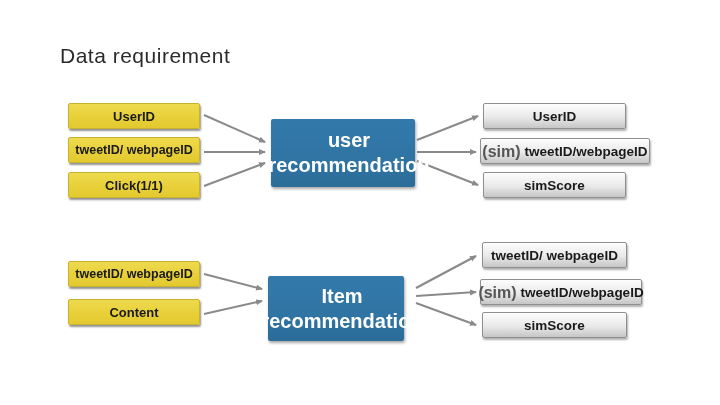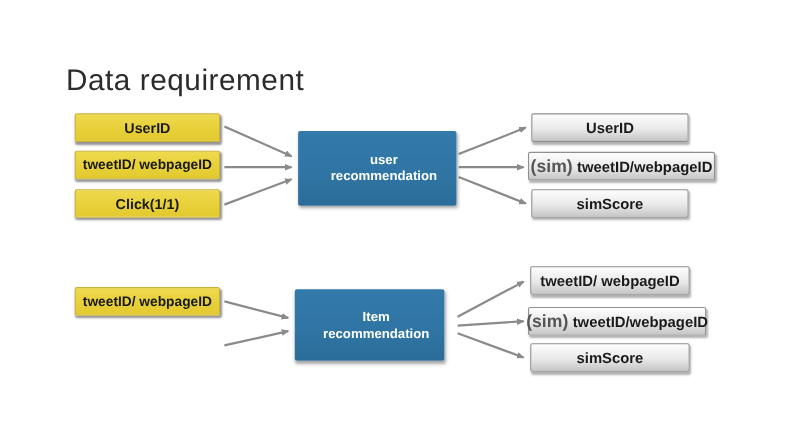--- a/index.html
+++ b/index.html
@@ -9,22 +9,22 @@
     font-family: "Liberation Sans", sans-serif;
     overflow: hidden;
   }
   .slide {
     position: relative;
     width: 720px; height: 405px;
     background: var(--background, #fff);
   }
   .slide-title {
     position: absolute;
-    left: 60px; top: 58px;
-    font-size: 27px;
+    left: 60px; top: 44px;
+    font-size: 21px;
     font-weight: 400;
     letter-spacing: 0.5px;
     color: var(--title-text, #2b2b2b);
   }
   .arrow-layer {
     position: absolute; left: 0; top: 0;
     width: 720px; height: 405px;
   }
   .arrow { stroke: var(--arrow, #8a8a8a); stroke-width: 2; }
   .arrowhead-path { fill: var(--arrow, #8a8a8a); }
@@ -43,21 +43,21 @@
     background: linear-gradient(to bottom, var(--input-box-light, #eeda4e) 0%, var(--input-box, #e8d03a) 55%, var(--input-box-dark, #e2c92e) 100%);
     border: 1px solid var(--input-box-border, #c9b22e);
     box-shadow: 1px 2px 2px rgba(40,40,40,0.5);
     color: var(--node-text, #1a1a1a);
     font-size: 13px;
   }
   .process-node {
     background: linear-gradient(to bottom, var(--process-box-light, #337aab) 0%, var(--process-box, #2f74a3) 60%, var(--process-box-dark, #2b6c98) 100%);
     box-shadow: 1px 2px 3px rgba(60,60,60,0.45);
     color: var(--process-text, #ffffff);
-    font-size: 12px;
+    font-size: 20px;
     flex-direction: column;
     line-height: 1.25;
     text-align: center;
     padding-left: 12px;
   }
   .output-node {
     background: linear-gradient(to bottom, var(--output-box-top, #fdfdfd) 0%, #e9e9e9 55%, var(--output-box-bottom, #c6c6c6) 100%);
     border: 1px solid var(--output-box-border, #8f8f8f);
     box-shadow: 1px 2px 2px rgba(60,60,60,0.4);
     color: var(--node-text, #1a1a1a);
@@ -75,21 +75,21 @@
   .t-in-0 { top: 103px; }
   .t-in-1 { top: 137px; font-size: 12.5px; }
   .t-in-2 { top: 172px; }
   .t-proc { left: 271px; top: 119px; width: 144px; height: 68px; }
   .t-out-0 { left: 483px; top: 103px; width: 143px; }
   .t-out-1 { left: 480px; top: 138px; width: 170px; }
   .t-out-2 { left: 483px; top: 172px; width: 143px; }
   
   .b-in-0 { top: 261px; font-size: 12.5px; }
   .b-in-1 { top: 299px; }
-  .b-proc { left: 268px; top: 263px; width: 136px; height: 65px; }
+  .b-proc { left: 268px; top: 276px; width: 136px; height: 65px; }
   .b-out-0 { left: 482px; top: 242px; width: 145px; }
   .b-out-1 { left: 480px; top: 279px; width: 162px; }
   .b-out-2 { left: 482px; top: 312px; width: 145px; }
 </style>
 </head>
 <body>
 
 <div class="slide">
 
   <div class="slide-title">Data requirement</div>
@@ -139,20 +139,23 @@
     <span class="sim-prefix">(sim)</span>
     <span>tweetID/webpageID</span>
   </div>
   <div class="node output-node t-out-2">
     <span>simScore</span>
   </div>
 
   <div class="node input-node b-in-0">
     <span>tweetID/ webpageID</span>
   </div>
+  <div class="node input-node b-in-1">
+    <span>Content</span>
+  </div>
 
   <div class="node process-node b-proc">
     <span>Item</span>
     <span>recommendation</span>
   </div>
 
   <div class="node output-node b-out-0">
     <span>tweetID/ webpageID</span>
   </div>
   <div class="node output-node b-out-1">

